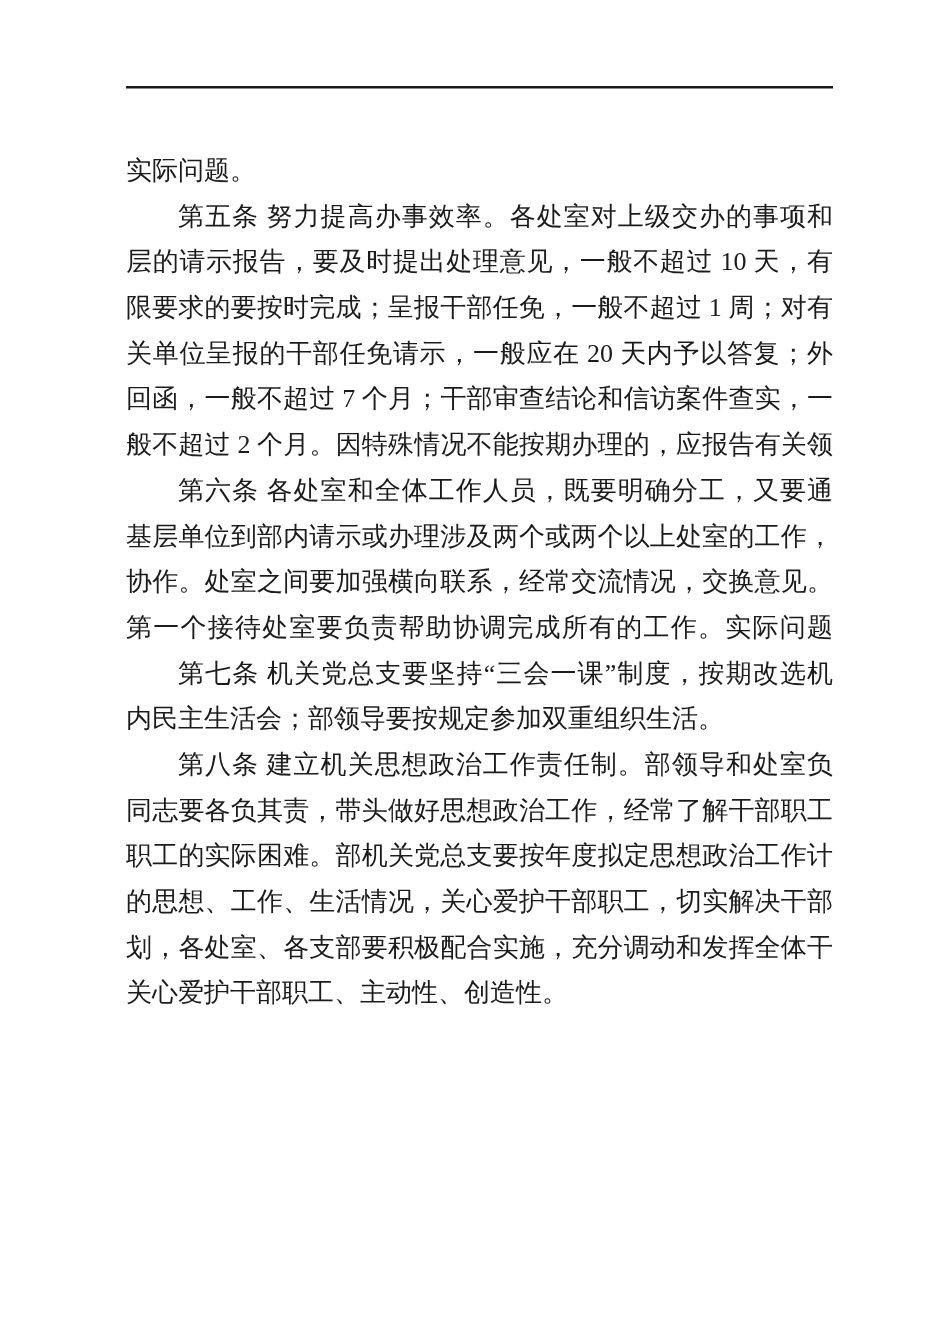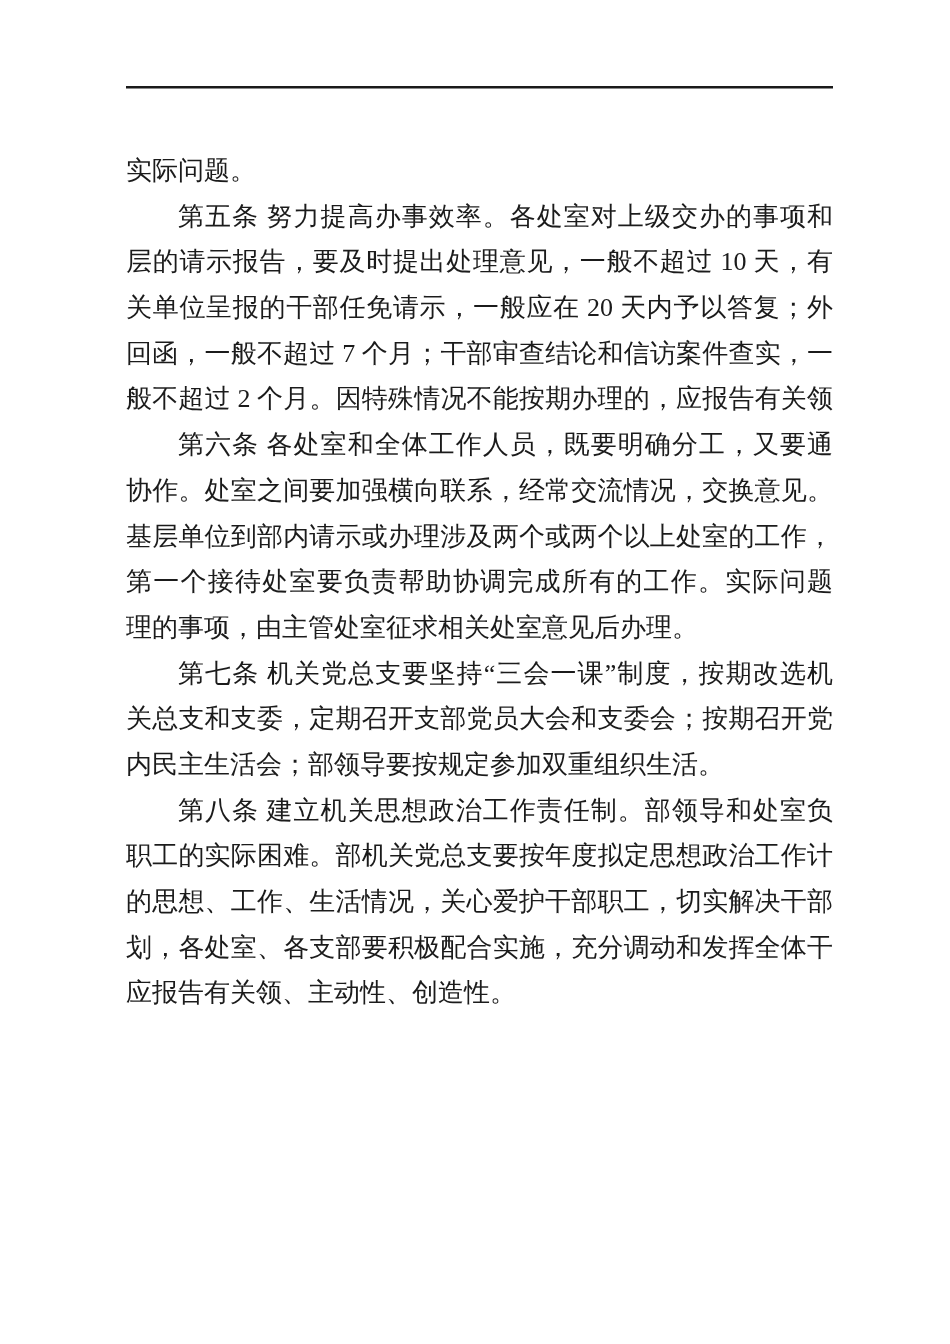--- a/index.html
+++ b/index.html
@@ -57,37 +57,37 @@
 
 <div class="page">
   <div class="header-rule"></div>
   <div class="text-block" id="doc-body">
       <div class="paragraph">
         <div class="line last">实际问题。</div>
       </div>
       <div class="paragraph">
         <div class="line indent">第五条 努力提高办事效率。各处室对上级交办的事项和基</div>
         <div class="line">层的请示报告，要及时提出处理意见，一般不超过 10 天，有时</div>
+        <div class="line">限要求的要按时完成；呈报干部任免，一般不超过 1 周；对有</div>
         <div class="line">关单位呈报的干部任免请示，一般应在 20 天内予以答复；外调</div>
         <div class="line">回函，一般不超过 7 个月；干部审查结论和信访案件查实，一</div>
         <div class="line">般不超过 2 个月。因特殊情况不能按期办理的，应报告有关领</div>
       </div>
       <div class="paragraph">
         <div class="line indent">第六条 各处室和全体工作人员，既要明确分工，又要通力</div>
+        <div class="line">基层单位到部内请示或办理涉及两个或两个以上处室的工作，</div>
         <div class="line">协作。处室之间要加强横向联系，经常交流情况，交换意见。</div>
-        <div class="line">基层单位到部内请示或办理涉及两个或两个以上处室的工作，</div>
         <div class="line">第一个接待处室要负责帮助协调完成所有的工作。实际问题</div>
-        <div class="line last">理的事项，由主管处室征求相关处室意见后办理。</div>
       </div>
       <div class="paragraph">
         <div class="line indent">第七条 机关党总支要坚持“三会一课”制度，按期改选机</div>
-        <div class="line">关总支和支委，定期召开支部党员大会和支委会；按期召开党</div>
         <div class="line last">内民主生活会；部领导要按规定参加双重组织生活。</div>
       </div>
       <div class="paragraph">
         <div class="line indent">第八条 建立机关思想政治工作责任制。部领导和处室负责</div>
+        <div class="line">同志要各负其责，带头做好思想政治工作，经常了解干部职工</div>
         <div class="line">职工的实际困难。部机关党总支要按年度拟定思想政治工作计</div>
         <div class="line">的思想、工作、生活情况，关心爱护干部职工，切实解决干部</div>
         <div class="line">划，各处室、各支部要积极配合实施，充分调动和发挥全体干</div>
-        <div class="line last">应报告有关领、主动性、创造性。</div>
+        <div class="line last">关心爱护干部职工、主动性、创造性。</div>
       </div>
     </div>
 </div>
 
 </body></html>

